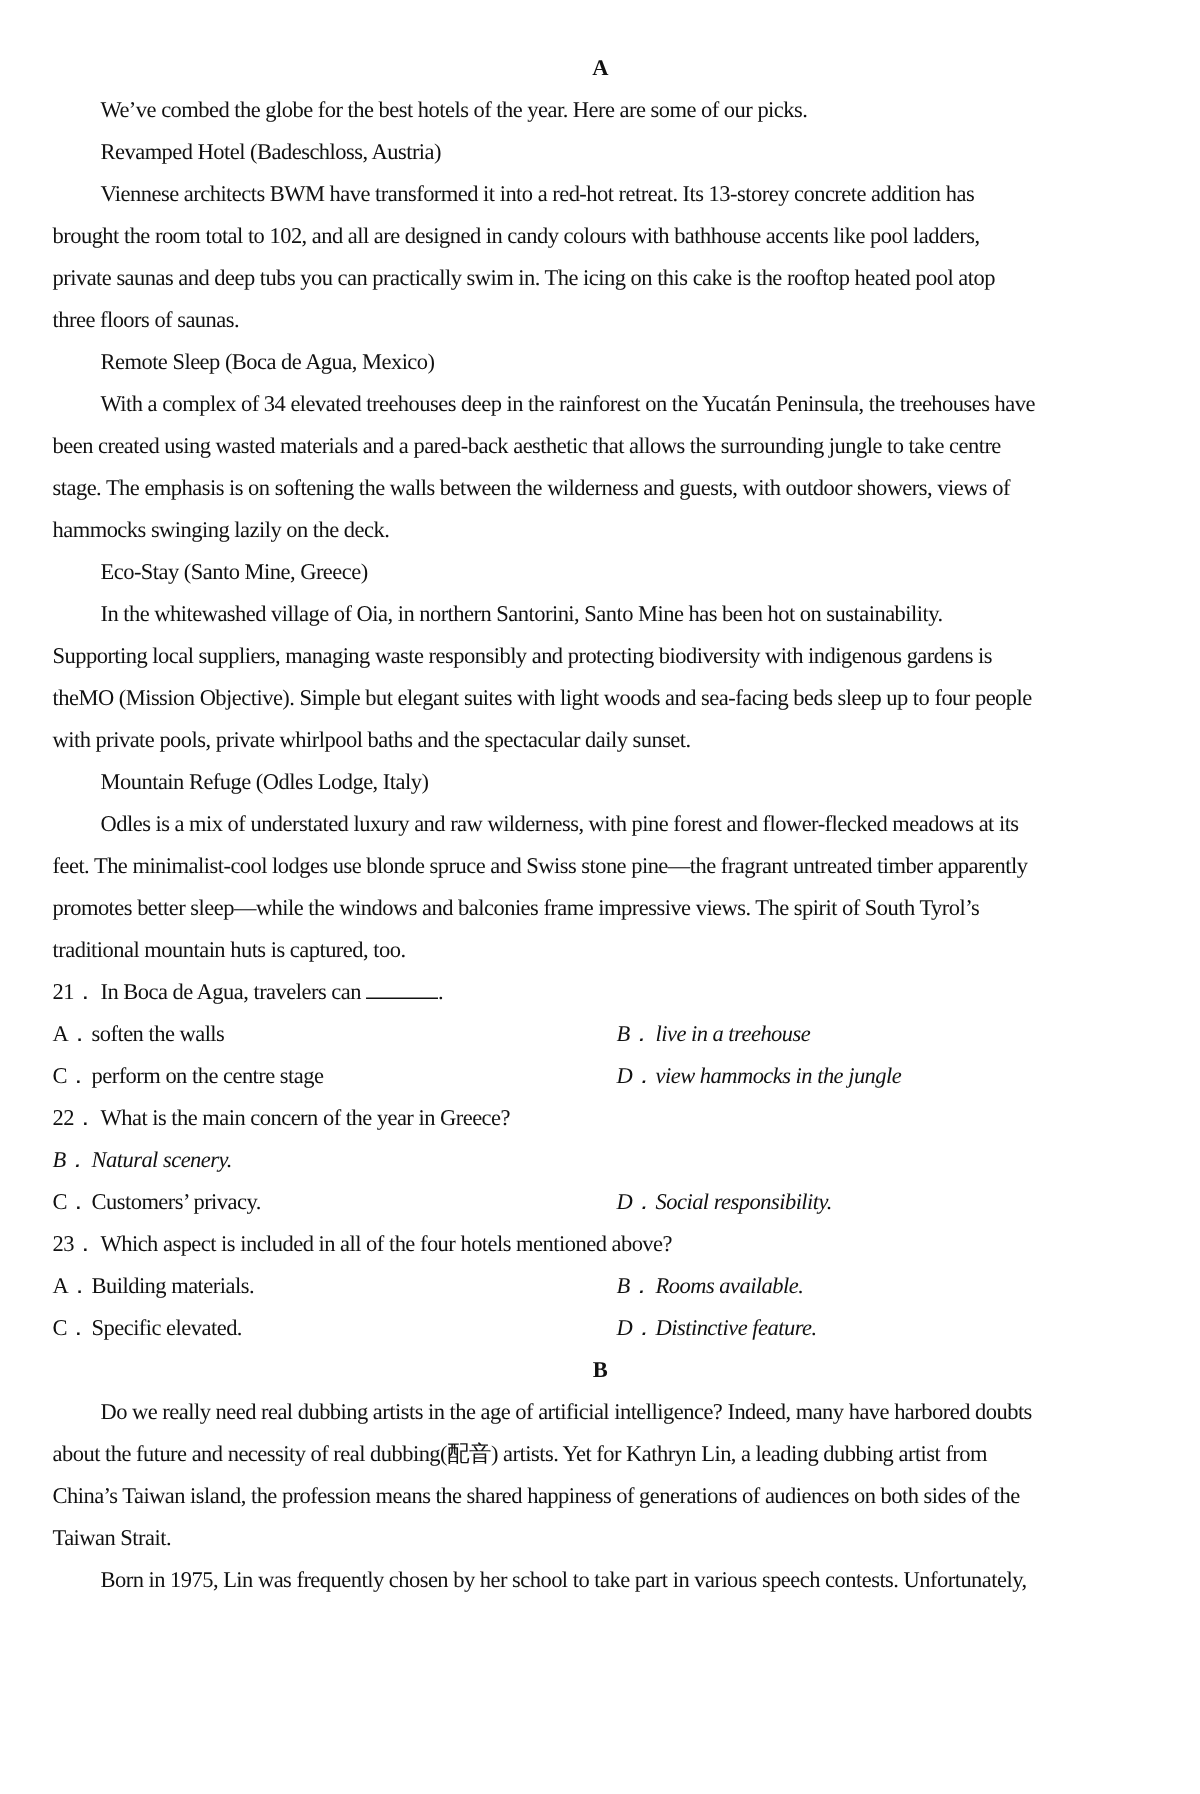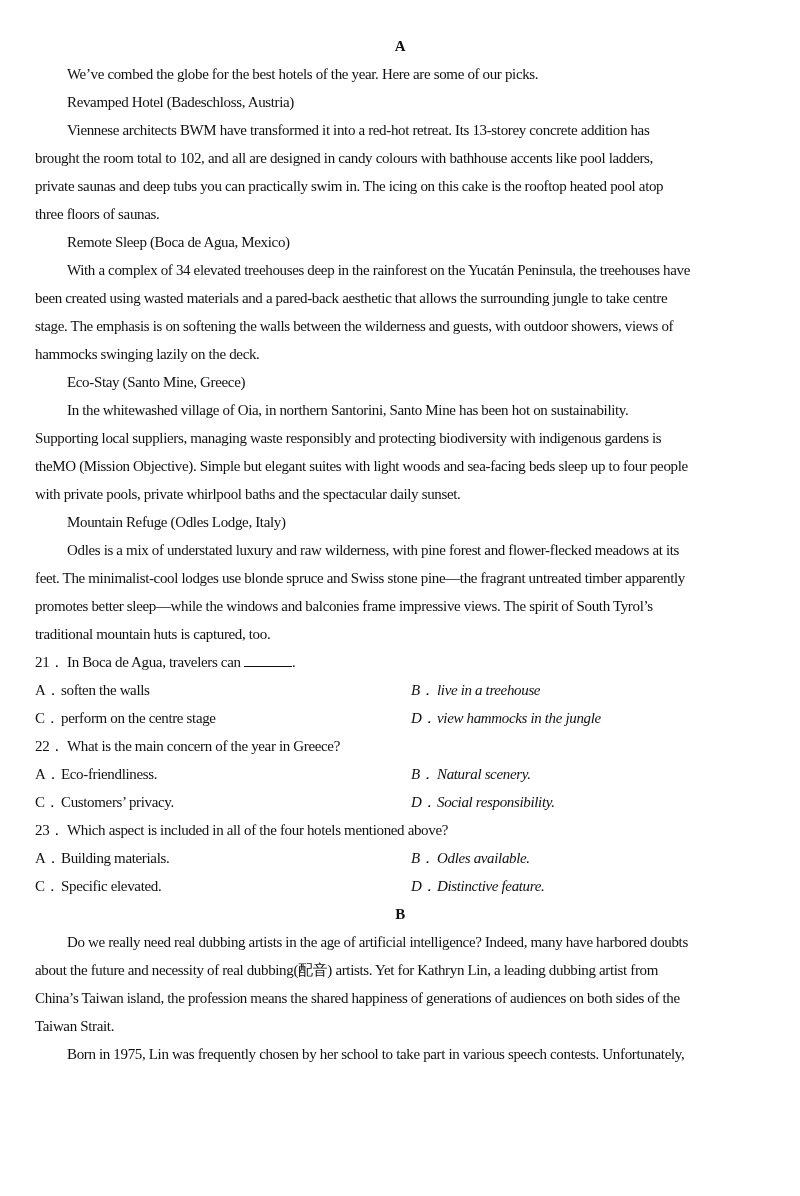--- a/index.html
+++ b/index.html
@@ -77,36 +77,35 @@
       <div class="opt-left"><span class="letter">C．</span><span>perform on the centre stage</span></div>
       <div class="opt-right"><span class="letter">D．</span><span>view hammocks in the jungle</span></div>
     </div>
   </div>
 
   <div>
     <div class="line">
       <span class="qnum">22．</span><span>What is the main concern of the year in Greece?</span>
     </div>
     <div class="options">
-      <div class="opt-left"><span class="letter">A．</span><span>Eco-friendliness.</span></div>
       <div class="opt-right"><span class="letter">B．</span><span>Natural scenery.</span></div>
     </div>
     <div class="options">
       <div class="opt-left"><span class="letter">C．</span><span>Customers’ privacy.</span></div>
       <div class="opt-right"><span class="letter">D．</span><span>Social responsibility.</span></div>
     </div>
   </div>
 
   <div>
     <div class="line">
       <span class="qnum">23．</span><span>Which aspect is included in all of the four hotels mentioned above?</span>
     </div>
     <div class="options">
       <div class="opt-left"><span class="letter">A．</span><span>Building materials.</span></div>
-      <div class="opt-right"><span class="letter">B．</span><span>Odles available.</span></div>
+      <div class="opt-right"><span class="letter">B．</span><span>Rooms available.</span></div>
     </div>
     <div class="options">
       <div class="opt-left"><span class="letter">C．</span><span>Specific elevated.</span></div>
       <div class="opt-right"><span class="letter">D．</span><span>Distinctive feature.</span></div>
     </div>
   </div>
 
   <div class="line center">B</div>
   <div>
     <div class="line indent">Do we really need real dubbing artists in the age of artificial intelligence? Indeed, many have harbored doubts</div>

